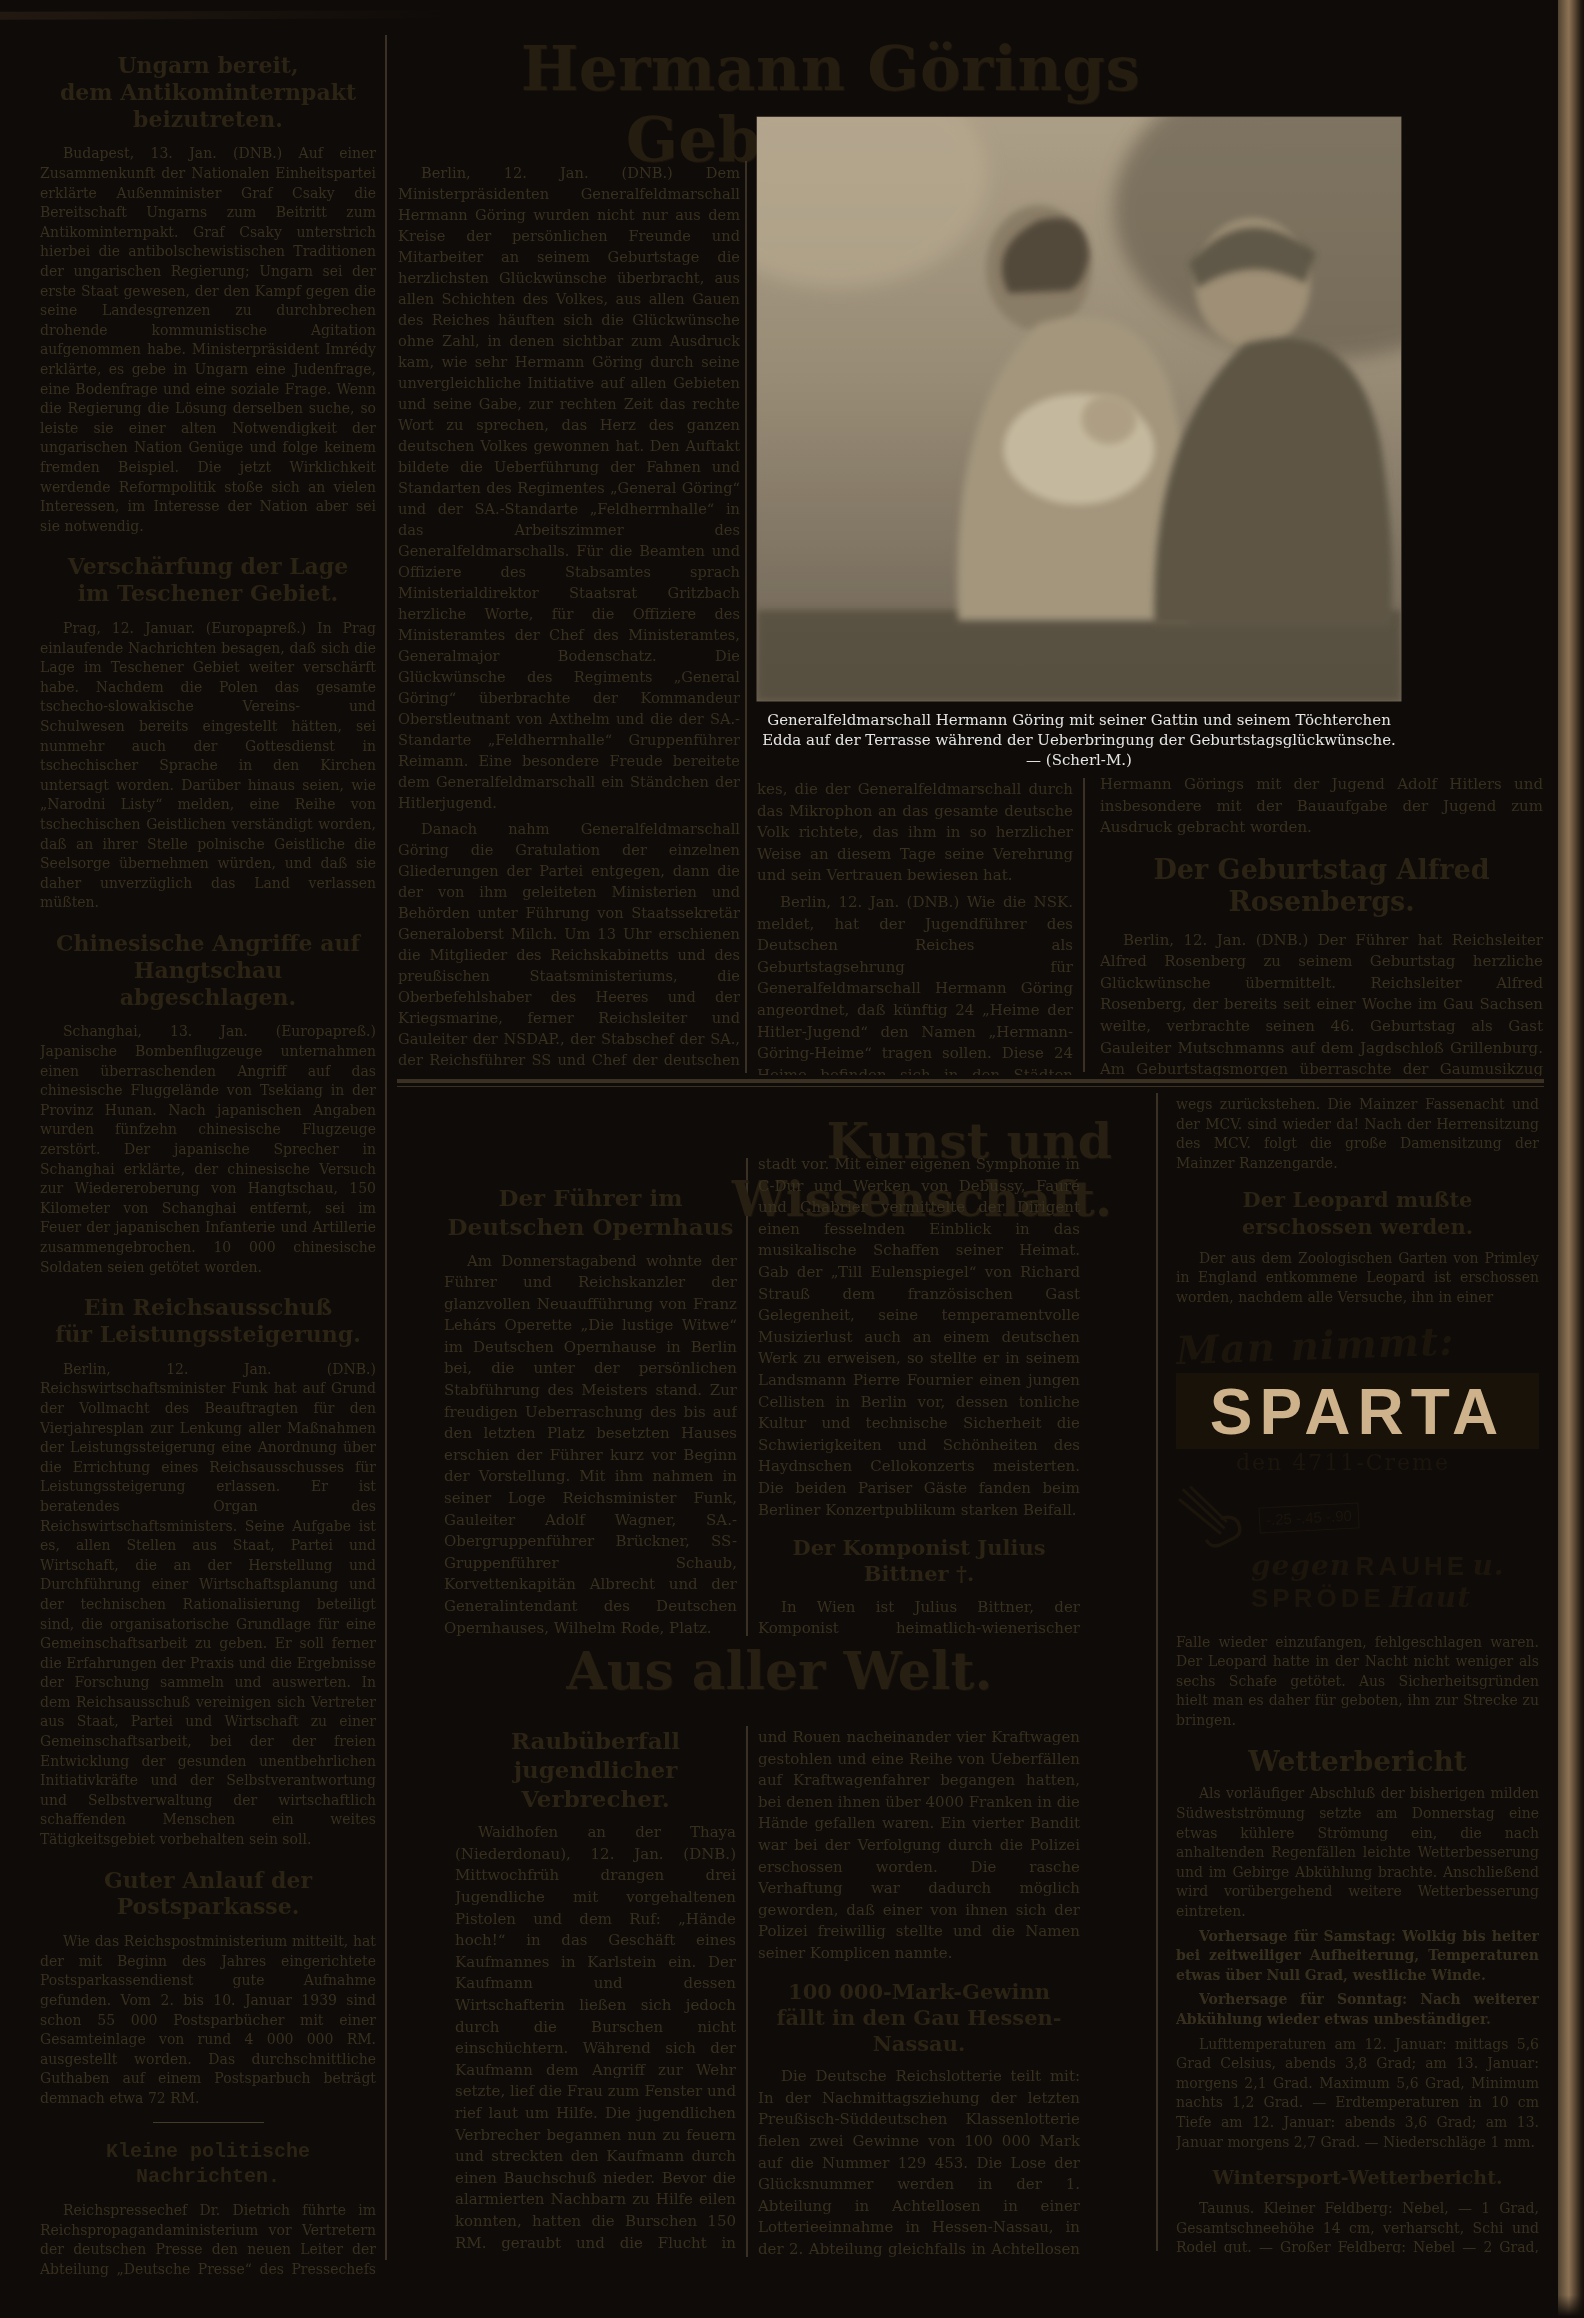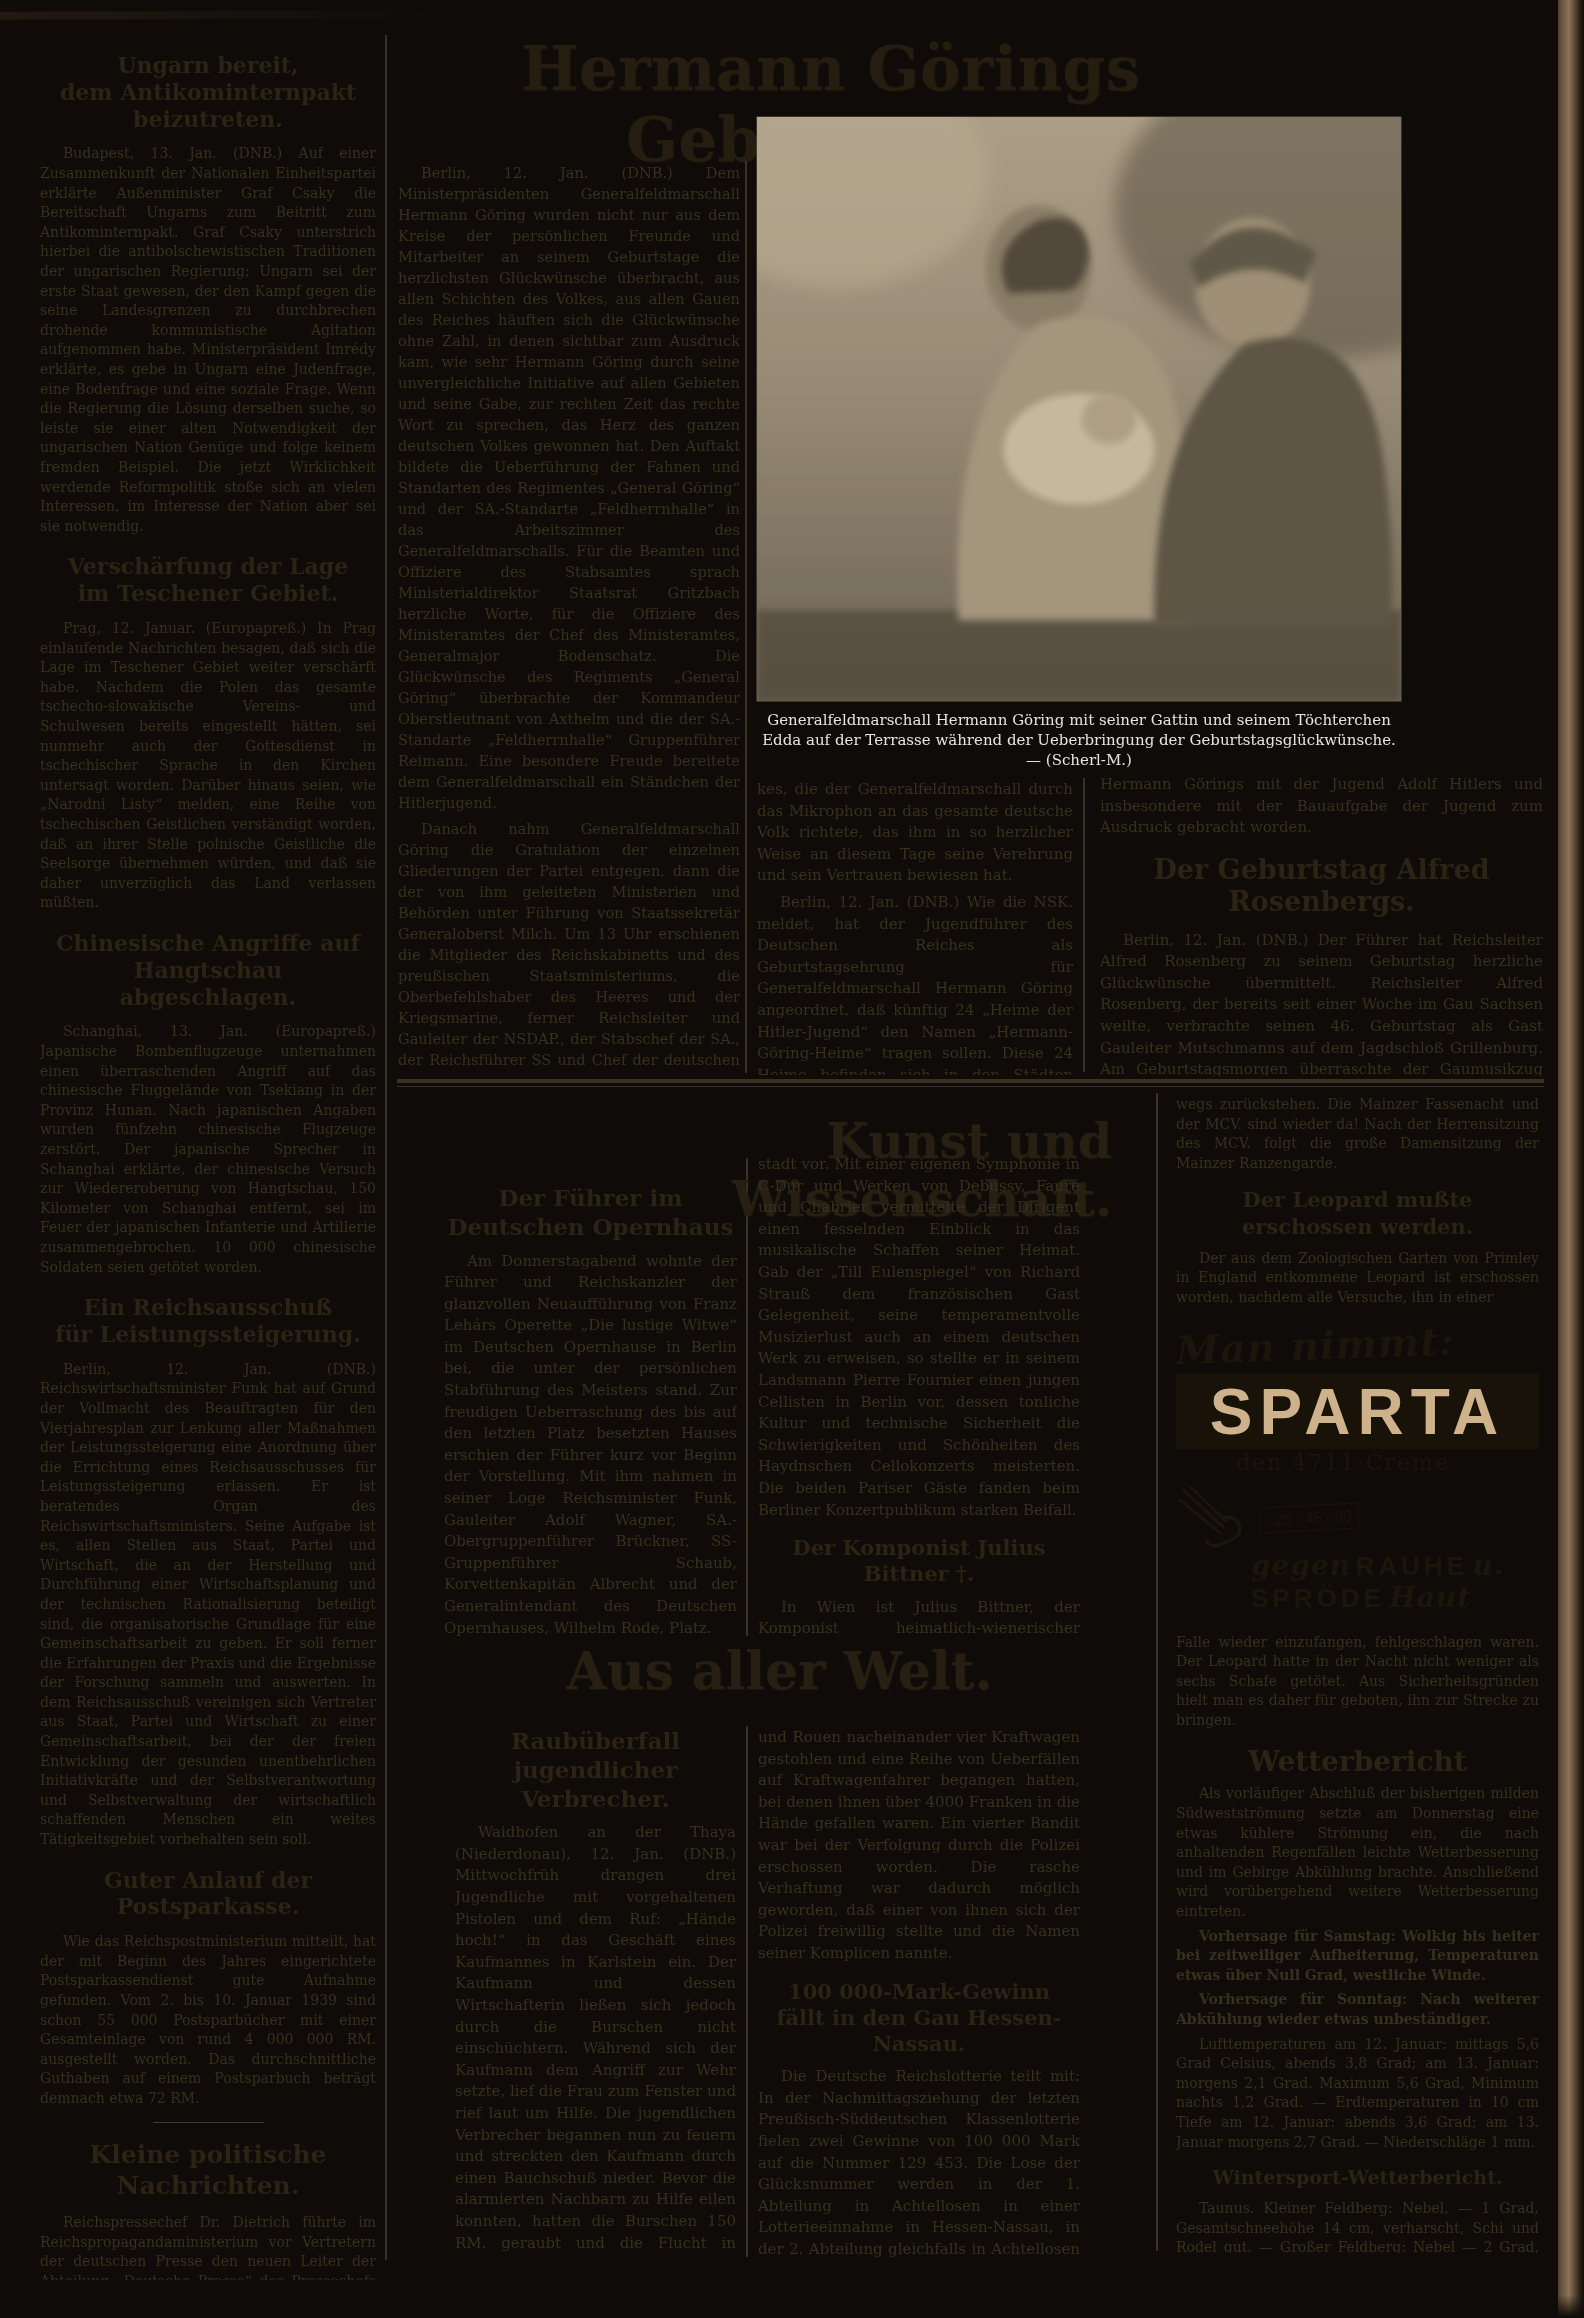--- a/index.html
+++ b/index.html
@@ -43,21 +43,21 @@
   .sec-headline{
     font-size:49px;font-weight:bold;text-align:center;color:#271f12;
     text-shadow:1px 1px 0 rgba(60,45,25,.22);
   }
   .col{line-height:20px;font-size:14px;text-align:justify;overflow:hidden;}
   .col.md{font-size:15px;line-height:21.6px;}
   .col.sm{font-size:14px;line-height:19.6px;}
   .h2{font-size:22px;font-weight:bold;text-align:center;line-height:1.22;
       white-space:pre-line;margin:17px 0 12px 0;color:#2b2314;}
   .h2.first{margin-top:2px;}
-  .h2.big{font-size:25px;}
+  .h2.big{font-size:20px;font-family:Liberation Mono, monospace;}
   .h3{font-size:27px;font-weight:bold;text-align:center;line-height:1.2;margin:15px 0 11px 0;color:#2b2314;}
   .h4{font-size:21px;font-weight:bold;text-align:center;line-height:1.25;white-space:pre-line;margin:14px 0 9px 0;color:#2b2314;}
   .h4.left{text-align:center;}
   .para{margin:0 0 5px 0;text-indent:23px;}
   .para.noind{text-indent:0;}
   .caption{font-size:15px;line-height:20px;text-align:center;color:#e5e5e5;}
 
   .photo-frame{background:#8d8271;box-shadow:0 0 0 0.5px #6a5f4c;}
   .photo-frame svg{display:block;}
 

